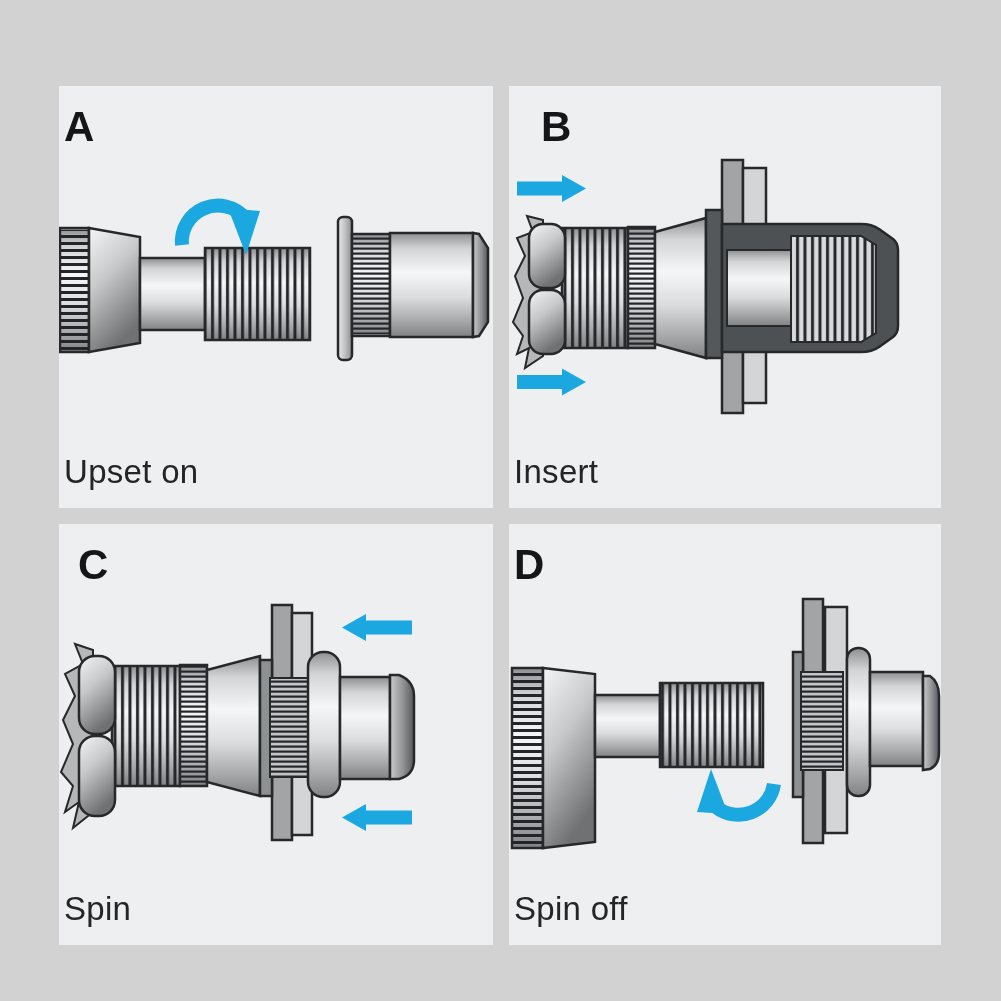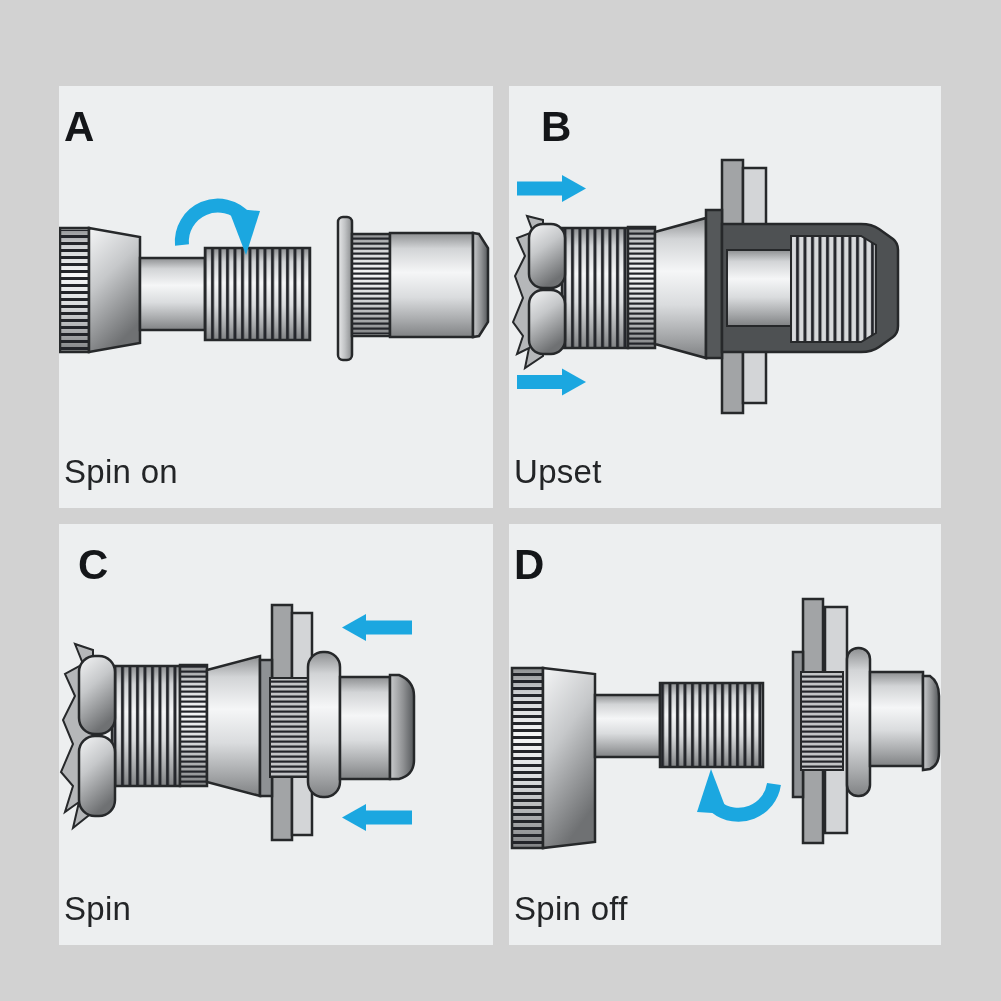--- a/index.html
+++ b/index.html
@@ -92,21 +92,21 @@
         <rect x="294" y="150" width="36" height="98" fill="url(#pKnurlFine)"></rect>
         <rect x="331" y="147" width="83" height="104" fill="url(#gMetalV)" stroke="#26282a" stroke-width="2.5"></rect>
         <path d="M414,147 L420,148 L429,162 L429,236 L420,250 L414,251 Z" fill="url(#gDome)" stroke="#26282a" stroke-width="2.5"></path>
       </g>
       <g>
         <path d="M123,159 A36,36 0 0 1 186,132" fill="none" stroke="#1ba7e0" stroke-width="14"></path>
         <polygon points="169,122 201,125 187,169" fill="#1ba7e0"></polygon>
       </g>
     </svg>
     <div class="letter">A</div>
-    <div class="caption">Spin on</div>
+    <div class="caption">Upset on</div>
   </div>
 
   <div class="panel panel-b">
     <svg class="illus" width="432" height="422" viewBox="0 0 432 422">
       <g>
         <rect x="8" y="95.5" width="45" height="14" fill="#1ba7e0"></rect>
         <polygon points="53,89 77,102.5 53,116" fill="#1ba7e0"></polygon>
         <rect x="8" y="289" width="45" height="14" fill="#1ba7e0"></rect>
         <polygon points="53,282.5 77,296 53,309.5" fill="#1ba7e0"></polygon>
       </g>
@@ -126,21 +126,21 @@
       </g>
       <g>
         <rect x="197" y="124" width="16" height="148" fill="#55585a" stroke="#26282a" stroke-width="2.5"></rect>
         <path d="M213,138 L352,138 Q363,138 370,143 L384,153 Q389,157 389,164 L389,240 Q389,247 384,251 L370,261 Q363,266 352,266 L213,266 Z" fill="#4e5153" stroke="#26282a" stroke-width="2.5"></path>
         <rect x="218" y="164" width="64" height="76" fill="url(#gMetalV)" stroke="#26282a" stroke-width="2"></rect>
         <polygon points="282,150 352,150 367,159 367,247 352,256 282,256" fill="#d8dadc"></polygon>
         <polygon points="282,150 352,150 367,159 367,247 352,256 282,256" fill="url(#pThread)" stroke="#26282a" stroke-width="2"></polygon>
       </g>
     </svg>
     <div class="letter">B</div>
-    <div class="caption">Upset</div>
+    <div class="caption">Insert</div>
   </div>
 
   <div class="panel panel-c">
     <svg class="illus" width="434" height="421" viewBox="0 0 434 421">
       <g>
         <rect x="53" y="142" width="68" height="120" fill="url(#gMetalV)" stroke="#26282a" stroke-width="2.5"></rect>
         <rect x="54" y="143" width="66" height="118" fill="url(#pThread)"></rect>
         <rect x="121" y="141" width="27" height="121" fill="url(#gMetalV)" stroke="#26282a" stroke-width="2.5"></rect>
         <rect x="122" y="142" width="25" height="119" fill="url(#pKnurlFine)"></rect>
         <polygon points="148,146 201,132 201,272 148,258" fill="url(#gMetalV)" stroke="#26282a" stroke-width="2.5"></polygon>

